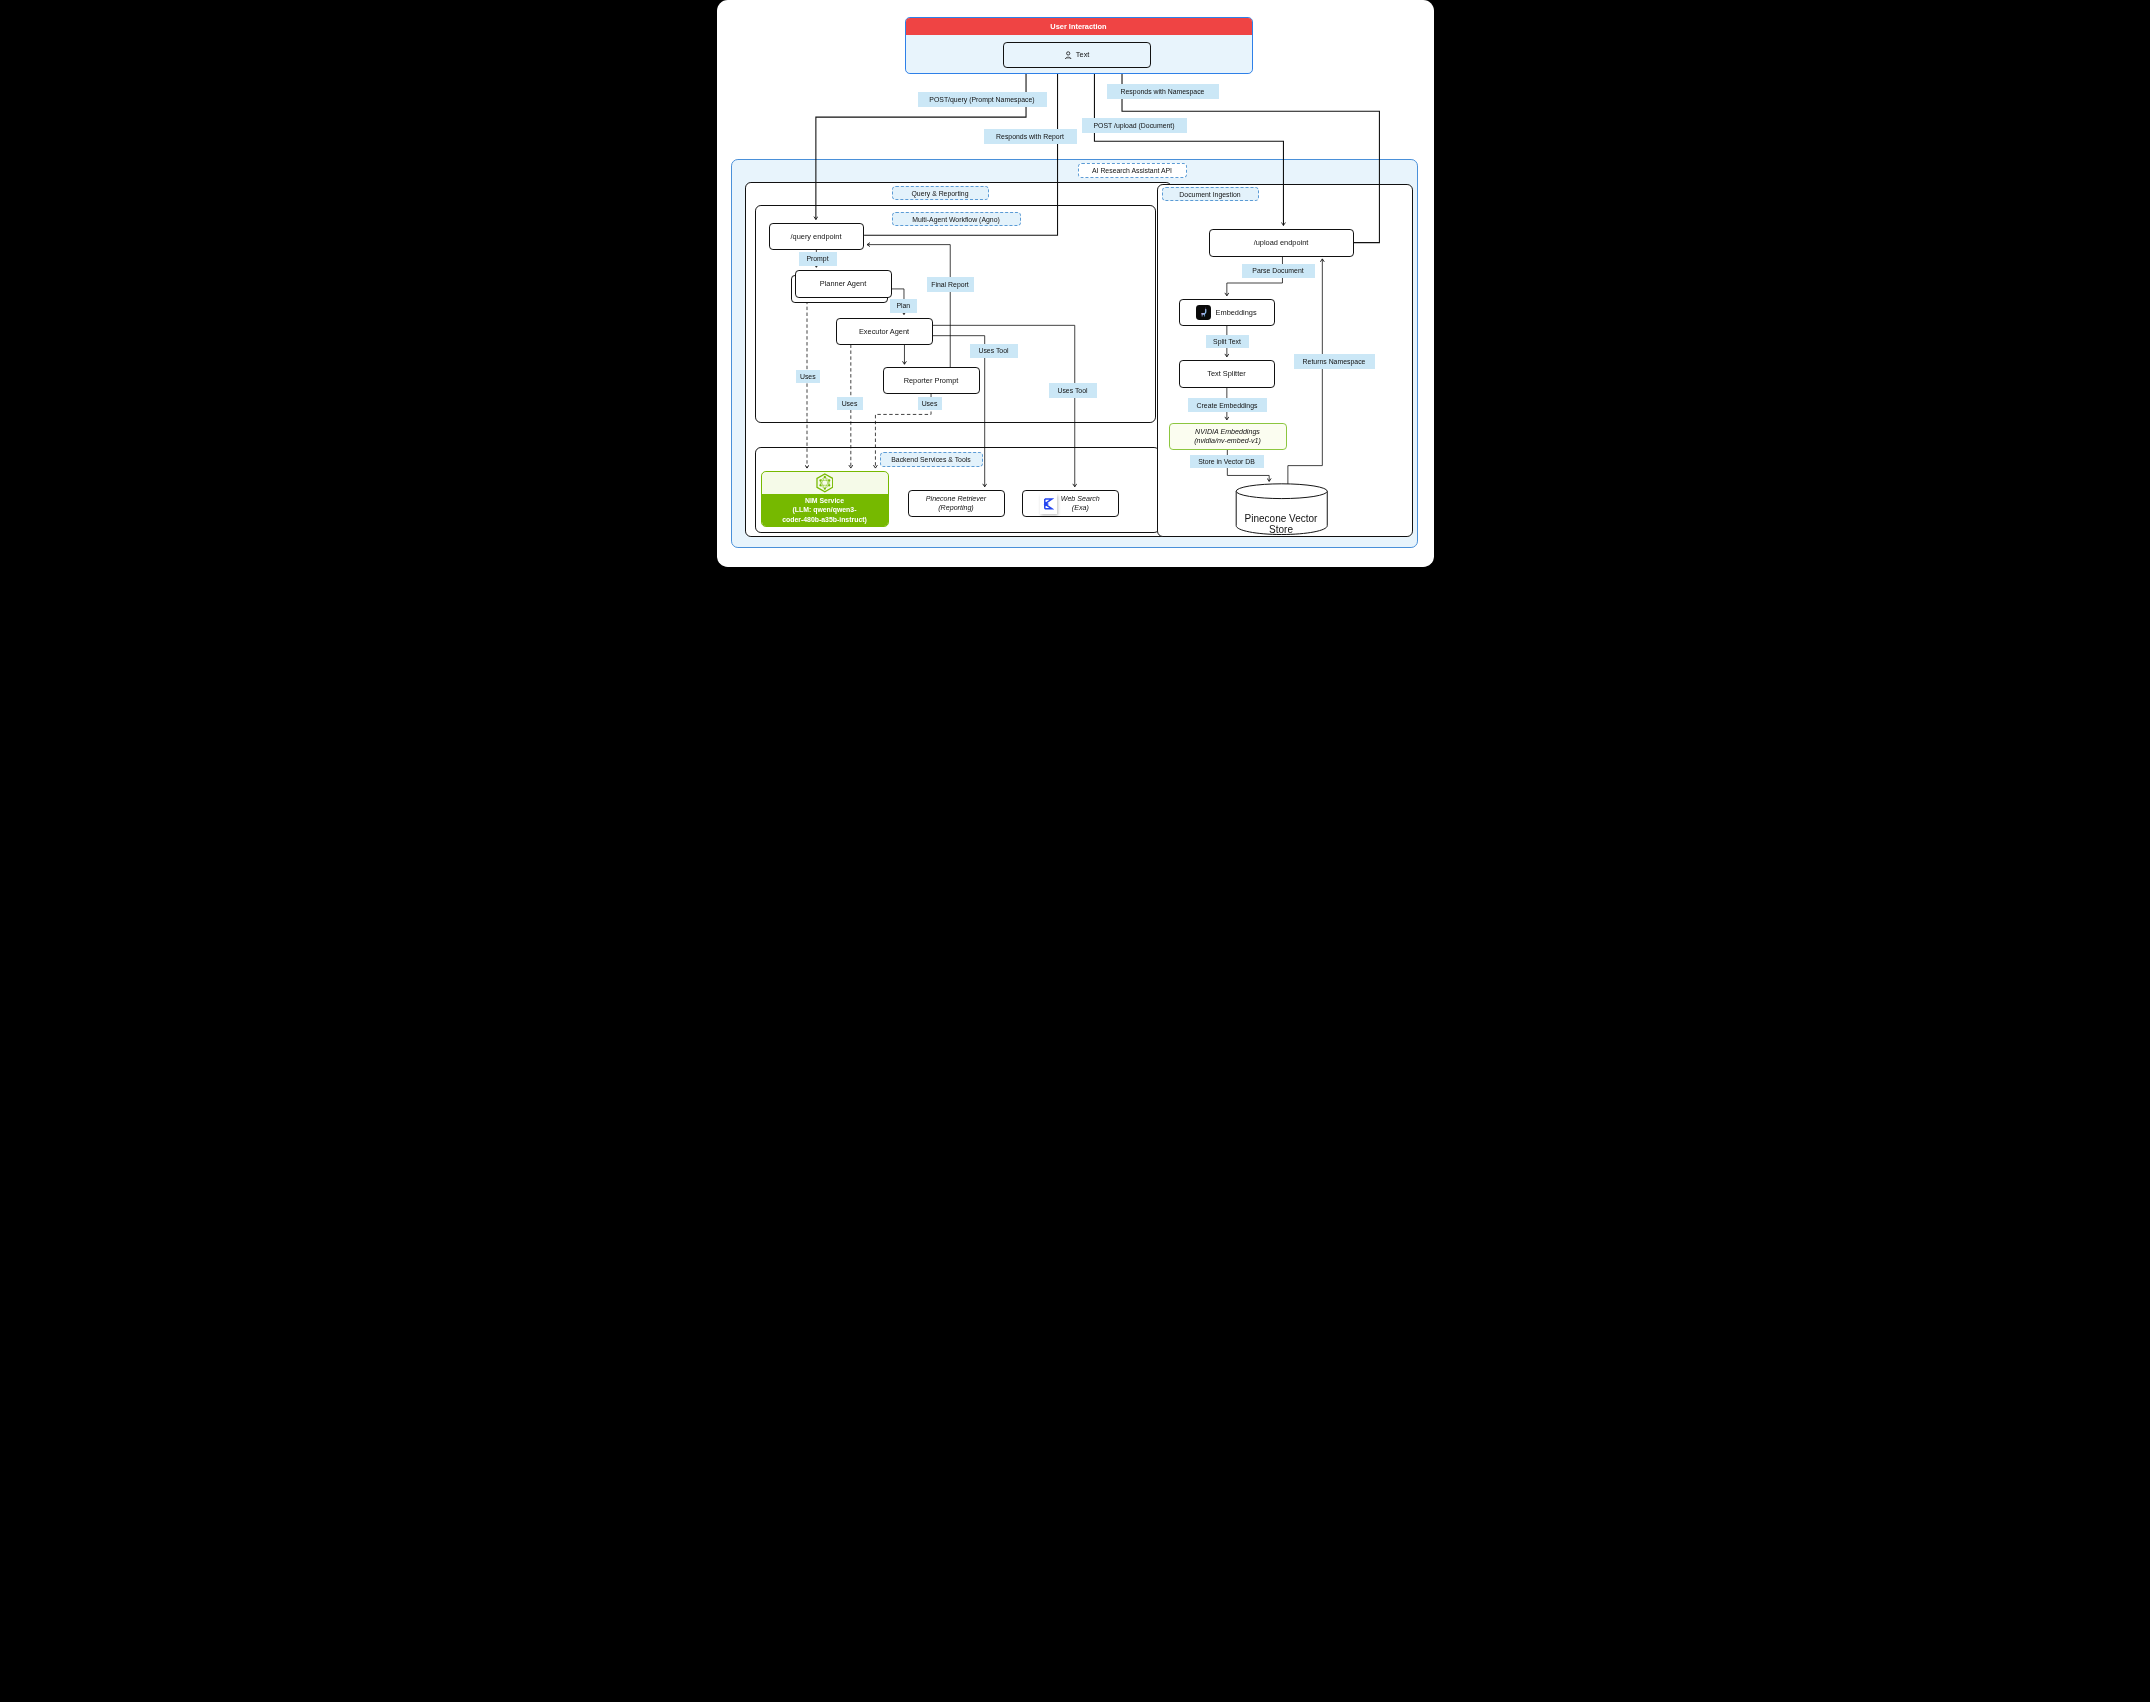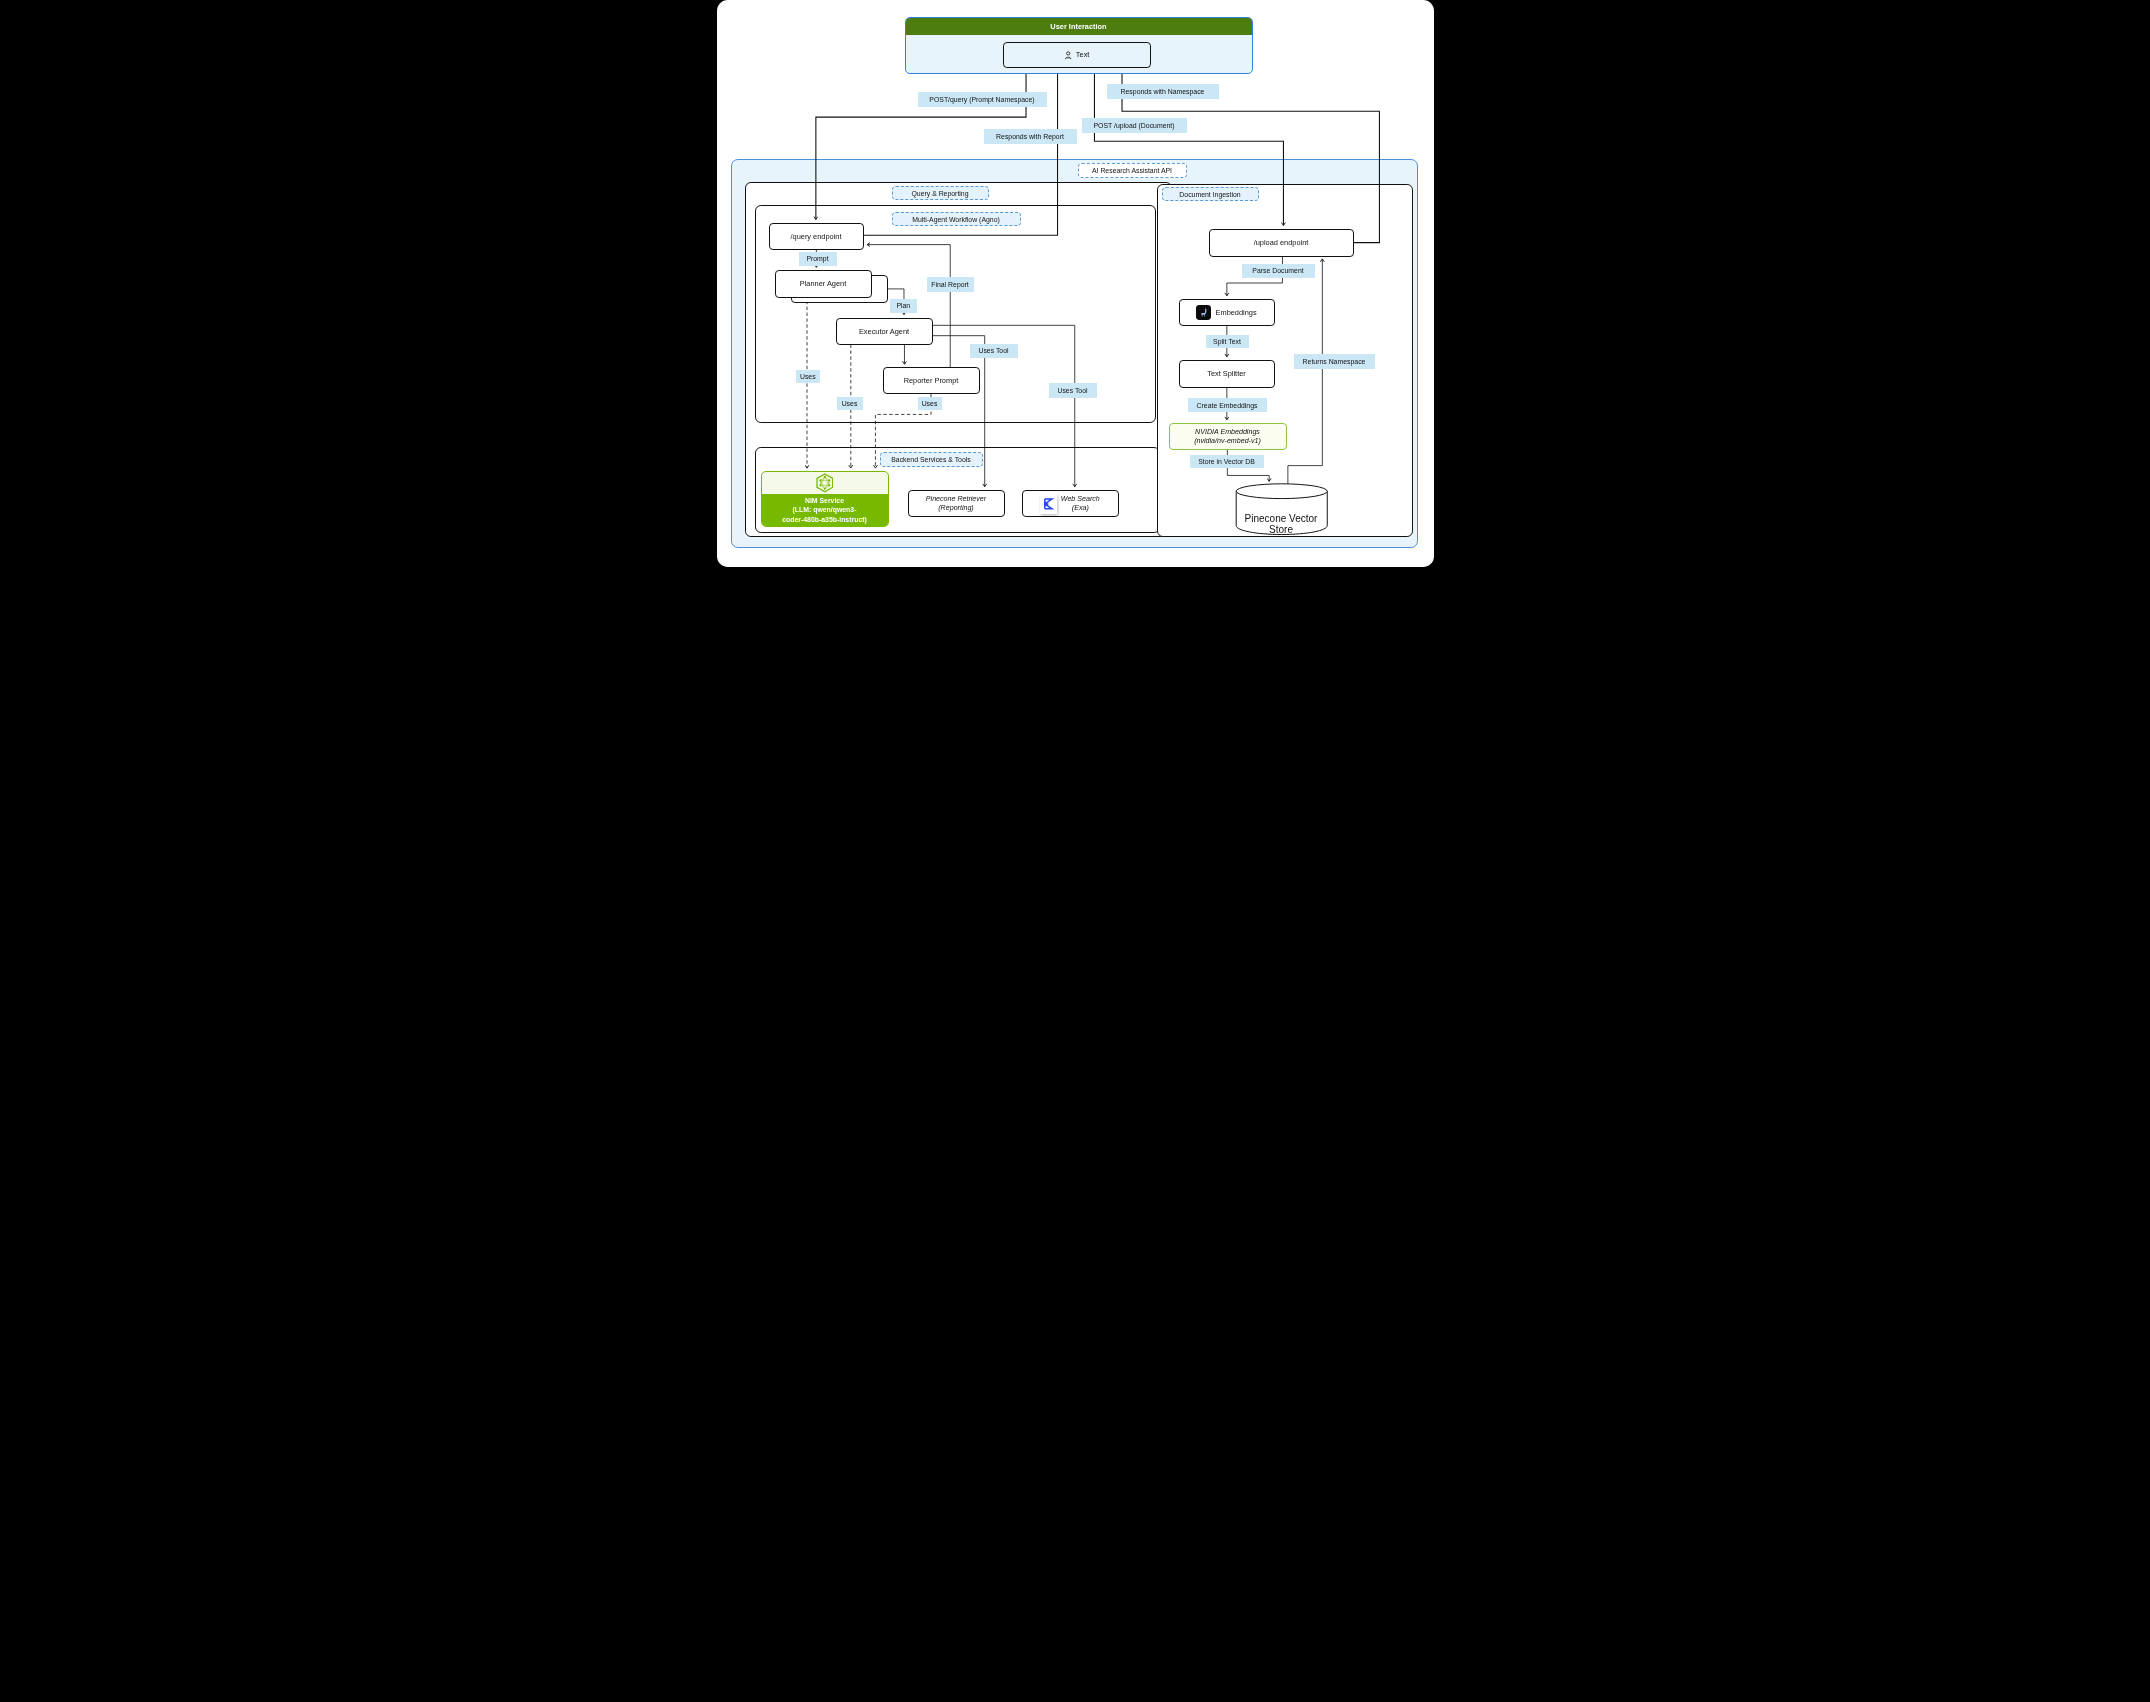--- a/index.html
+++ b/index.html
@@ -8,21 +8,21 @@
   #edges{position:absolute;left:0;top:0;width:717px;height:567px;}
 
   .box{position:absolute;box-sizing:border-box;}
   .node{position:absolute;box-sizing:border-box;background:#fff;border:1px solid #111;border-radius:3.9px;
         display:flex;align-items:center;justify-content:center;text-align:center;
         font-size:7.4px;color:#111;line-height:1.25;}
   .node .stack{display:flex;flex-direction:column;align-items:center;font-style:italic;}
 
   
   .ui-container{left:188px;top:17px;width:348px;height:57px;background:#e8f4fc;border:1px solid #2e80e8;border-radius:4.9px;}
-  .ui-header{position:absolute;left:0;top:0;right:0;height:17px;background:#4d7c0f;border-radius:3.9px 3.9px 0 0;
+  .ui-header{position:absolute;left:0;top:0;right:0;height:17px;background:#ef4444;border-radius:3.9px 3.9px 0 0;
              display:flex;align-items:center;justify-content:center;color:#fff;font-weight:bold;font-size:7.4px;}
   .user-node{left:286px;top:42px;width:148px;height:26px;background:#e8f4fc;gap:3.9px;}
 
   
   .api-container{left:14.8px;top:159px;width:687px;height:389px;background:#e8f4fc;border:1px solid #4a90d9;border-radius:6.9px;}
   .qr-container{left:28px;top:182px;width:427px;height:355px;background:#fff;border:1px solid #111;border-radius:5.9px;}
   .maw-container{left:38px;top:205px;width:401px;height:218px;background:#fff;border:1px solid #111;border-radius:5.9px;}
   .backend-container{left:38px;top:447px;width:405px;height:86px;background:#fff;border:1px solid #111;border-radius:5.9px;}
   .di-container{left:440px;top:184px;width:256px;height:353px;background:#fff;border:1px solid #111;border-radius:5.9px;}
 
@@ -51,21 +51,21 @@
   .l-uses-executor{left:120px;top:397px;width:26px;height:12.8px;}
   .l-uses-reporter{left:201px;top:397px;width:24px;height:12.8px;}
   .l-parse-doc{left:525px;top:264px;width:73px;height:13.8px;}
   .l-split-text{left:489px;top:335px;width:43px;height:13.3px;}
   .l-create-emb{left:471px;top:398px;width:79px;height:14.3px;}
   .l-store-db{left:473px;top:455px;width:74px;height:13.3px;}
   .l-returns-ns{left:577px;top:354px;width:81px;height:14.8px;}
 
   
   .n-query{left:52px;top:223px;width:95px;height:27px;}
-  .n-planner{left:58px;top:270px;width:97px;height:28px;}
+  .n-planner{left:78px;top:270px;width:97px;height:28px;}
   .planner-shadow{left:74px;top:275px;width:97px;height:28px;background:#fff;border:1px solid #111;border-radius:3.9px;}
   .n-executor{left:119px;top:318px;width:97px;height:27px;}
   .n-reporter{left:166px;top:367px;width:97px;height:26.6px;}
   .n-upload{left:492px;top:229px;width:145px;height:27.6px;}
   .n-llama{left:462px;top:299px;width:96px;height:26.6px;gap:4.4px;}
   .n-splitter{left:462px;top:360px;width:96px;height:27.6px;}
   .n-nvemb{left:452px;top:423px;width:118px;height:27px;background:#fbfdf0;border:1px solid #8cc63f;font-size:7.1px;}
   .n-docret{left:191px;top:490px;width:97px;height:27px;font-size:7.1px;}
   .n-web{left:305px;top:490px;width:97px;height:27px;gap:3.9px;font-size:7.1px;}
 

